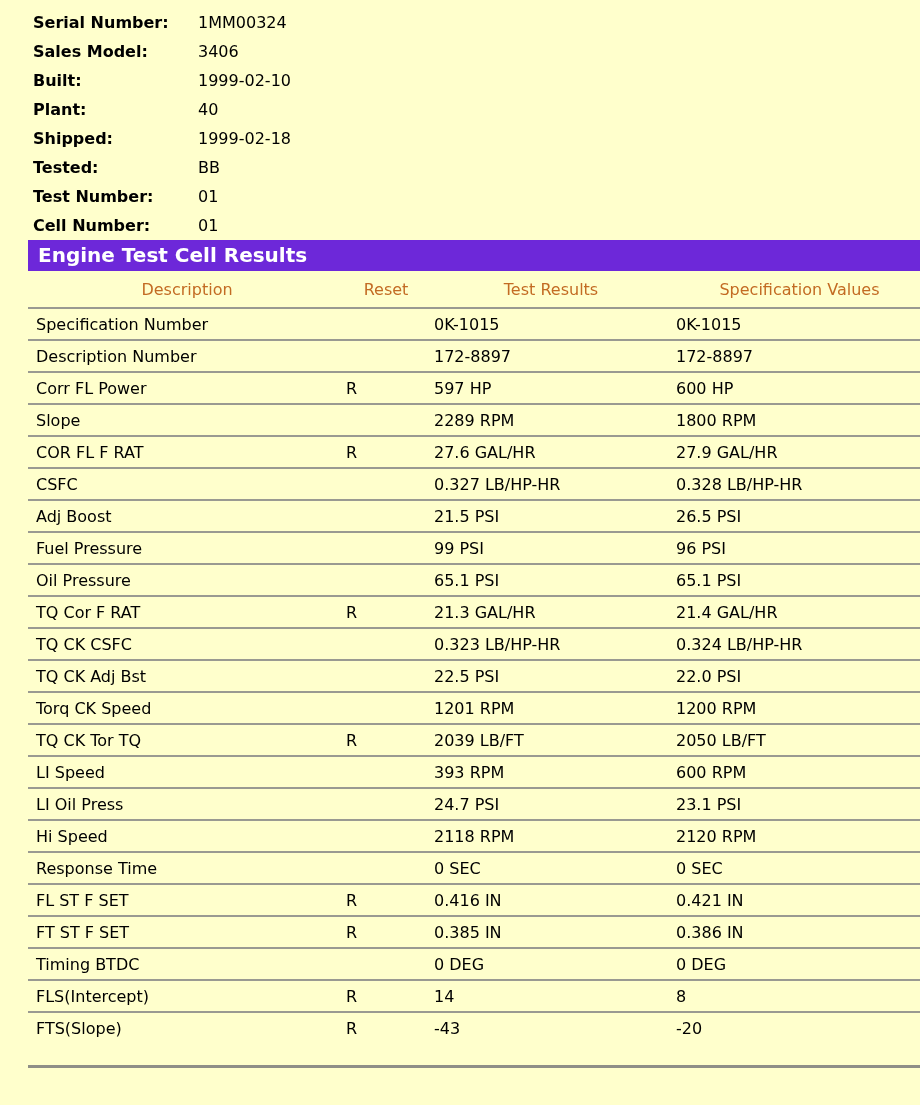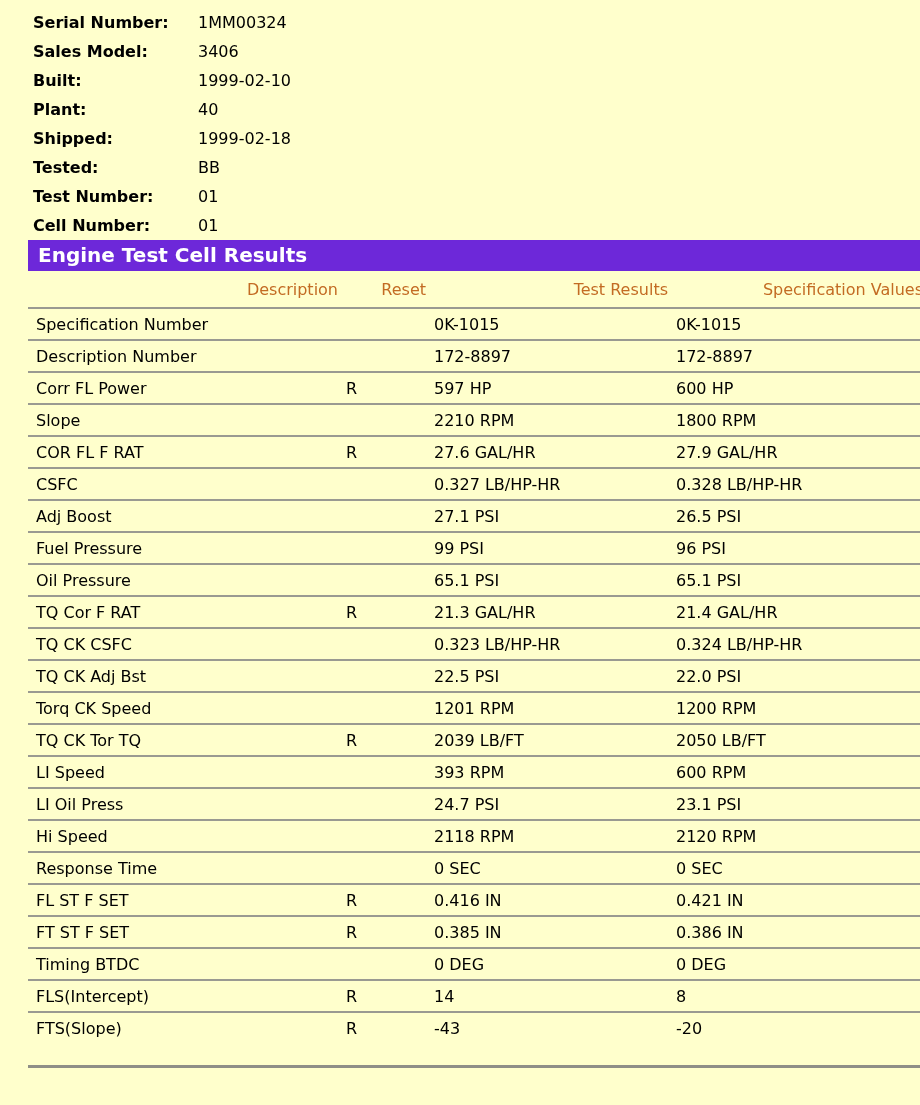--- a/index.html
+++ b/index.html
@@ -50,21 +50,21 @@
   table.results {
     width: 895px;
     border-collapse: collapse;
     table-layout: fixed;
     font-size: 16px;
   }
   table.results col.c-desc  { width: 310px; }
   table.results col.c-reset { width: 88px; }
   table.results col.c-test  { width: 242px; }
   table.results thead th {
-    text-align: right;
+    text-align: center;
     font-weight: normal;
     color: #C36B23;
     height: 37px;
     padding: 0 0 0 8px;
     vertical-align: middle;
     box-sizing: border-box;
   }
   table.results tbody td {
     height: 32px;
     padding: 0 0 0 8px;
@@ -161,42 +161,42 @@
         <tr class="data-row">
           <td>Corr FL Power</td>
           <td>R</td>
           <td>597 HP</td>
           <td>600 HP</td>
         </tr>
 
         <tr class="data-row">
           <td>Slope</td>
           <td></td>
-          <td>2210 RPM</td>
+          <td>2289 RPM</td>
           <td>1800 RPM</td>
         </tr>
 
         <tr class="data-row">
           <td>COR FL F RAT</td>
           <td>R</td>
           <td>27.6 GAL/HR</td>
           <td>27.9 GAL/HR</td>
         </tr>
 
         <tr class="data-row">
           <td>CSFC</td>
           <td></td>
           <td>0.327 LB/HP-HR</td>
           <td>0.328 LB/HP-HR</td>
         </tr>
 
         <tr class="data-row">
           <td>Adj Boost</td>
           <td></td>
-          <td>27.1 PSI</td>
+          <td>21.5 PSI</td>
           <td>26.5 PSI</td>
         </tr>
 
         <tr class="data-row">
           <td>Fuel Pressure</td>
           <td></td>
           <td>99 PSI</td>
           <td>96 PSI</td>
         </tr>
 

